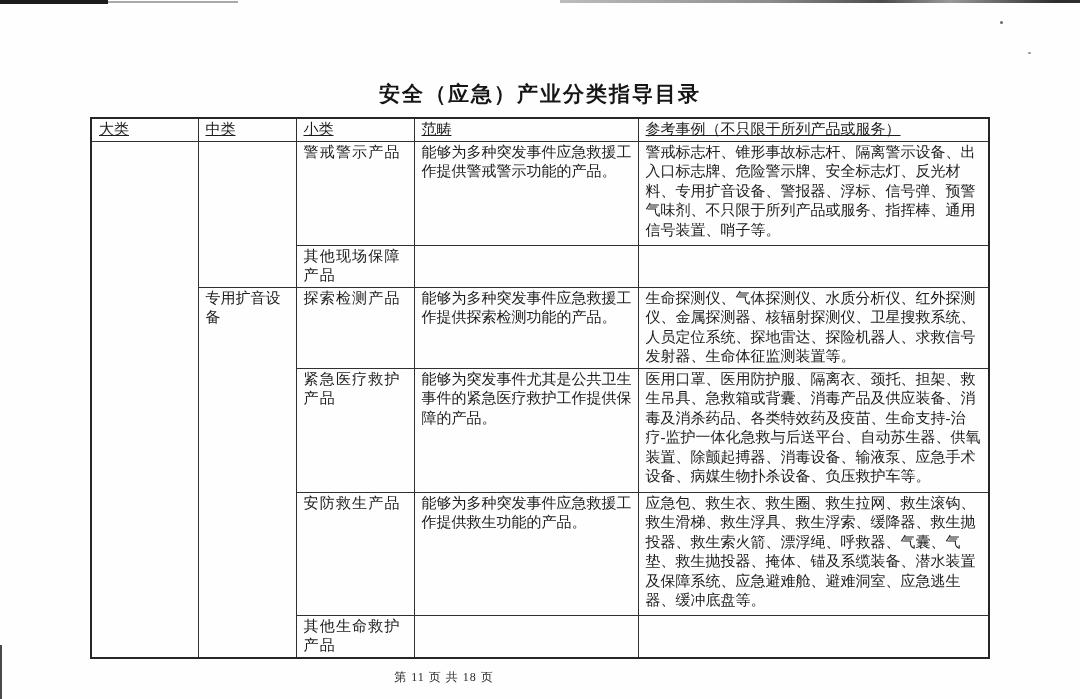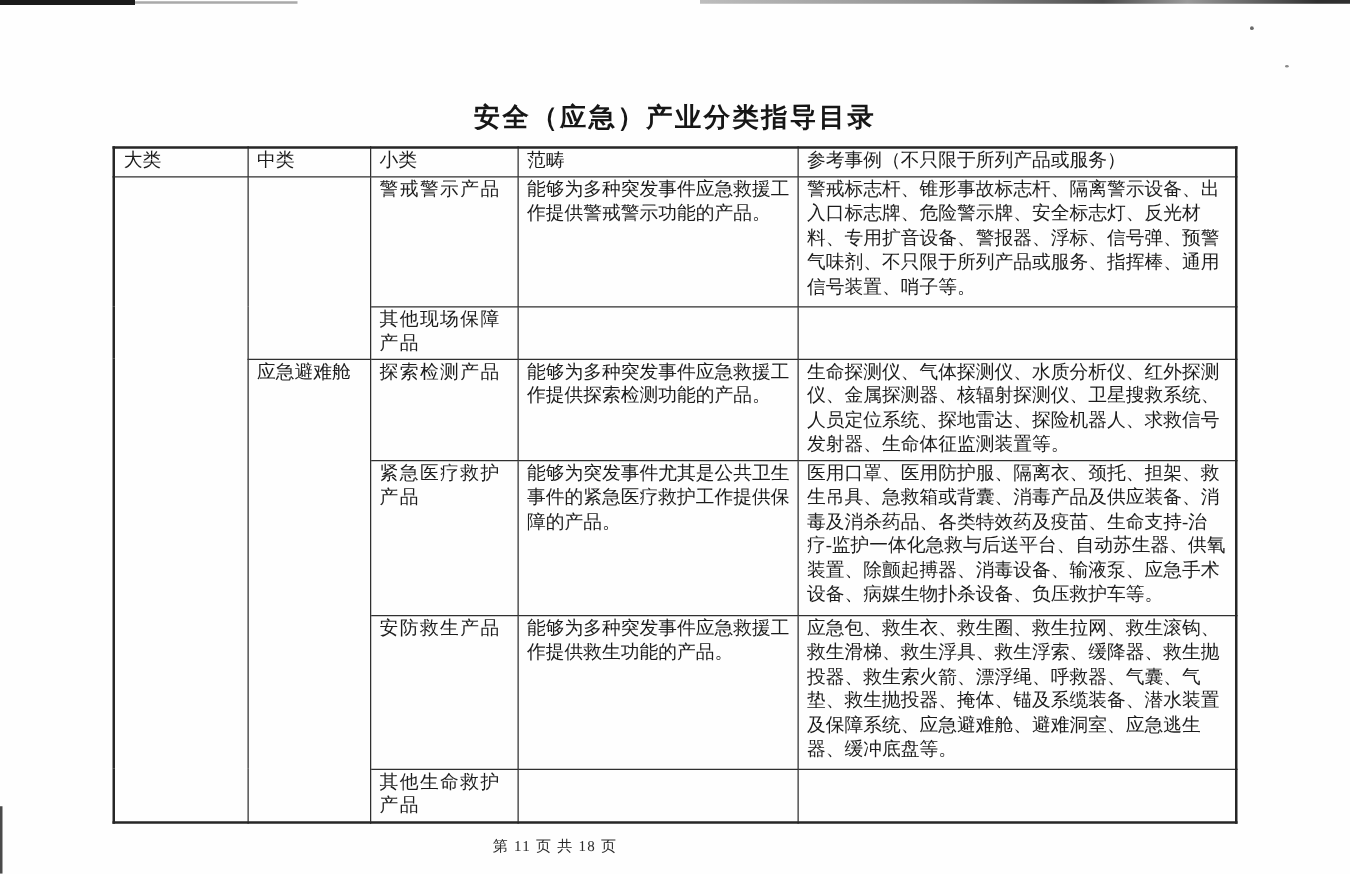--- a/index.html
+++ b/index.html
@@ -56,20 +56,21 @@
     font-weight: normal;
     text-align: left;
     padding: 1px 6px 1px 7px;
     color: #1c1c1c;
     overflow: hidden;
   }
   table.catalog th {
     height: 22px;
     padding-top: 1px;
     white-space: nowrap;
+    text-decoration: underline;
   }
   td.cell-scope, td.cell-examples, td.cell-sub {
     text-align: justify;
     text-justify: inter-ideograph;
   }
   td.cell-sub { letter-spacing: 1.2px; }
   .footer {
     position: absolute; left: 0; top: 669px; width: 888px;
     text-align: center;
     font-size: 12px;
@@ -111,21 +112,21 @@
     <td class="cell-sub">警戒警示产品</td>
     <td class="cell-scope">能够为多种突发事件应急救援工作提供警戒警示功能的产品。</td>
     <td class="cell-examples">警戒标志杆、锥形事故标志杆、隔离警示设备、出入口标志牌、危险警示牌、安全标志灯、反光材料、专用扩音设备、警报器、浮标、信号弹、预警气味剂、不只限于所列产品或服务、指挥棒、通用信号装置、哨子等。</td>
   </tr>
   <tr style="height:39px;font-family:Liberation Serif, serif;">
     <td class="cell-sub">其他现场保障产品</td>
     <td class="cell-scope"></td>
     <td class="cell-examples"></td>
   </tr>
   <tr style="height:76px;">
-    <td rowspan="4">应急避难舱</td>
+    <td rowspan="4">专用扩音设备</td>
     <td class="cell-sub">探索检测产品</td>
     <td class="cell-scope">能够为多种突发事件应急救援工作提供探索检测功能的产品。</td>
     <td class="cell-examples">生命探测仪、气体探测仪、水质分析仪、红外探测仪、金属探测器、核辐射探测仪、卫星搜救系统、人员定位系统、探地雷达、探险机器人、求救信号发射器、生命体征监测装置等。</td>
   </tr>
   <tr style="height:124px;">
     <td class="cell-sub">紧急医疗救护产品</td>
     <td class="cell-scope">能够为突发事件尤其是公共卫生事件的紧急医疗救护工作提供保障的产品。</td>
     <td class="cell-examples">医用口罩、医用防护服、隔离衣、颈托、担架、救生吊具、急救箱或背囊、消毒产品及供应装备、消毒及消杀药品、各类特效药及疫苗、生命支持-治疗-监护一体化急救与后送平台、自动苏生器、供氧装置、除颤起搏器、消毒设备、输液泵、应急手术设备、病媒生物扑杀设备、负压救护车等。</td>
   </tr>
   <tr style="height:123px;">

